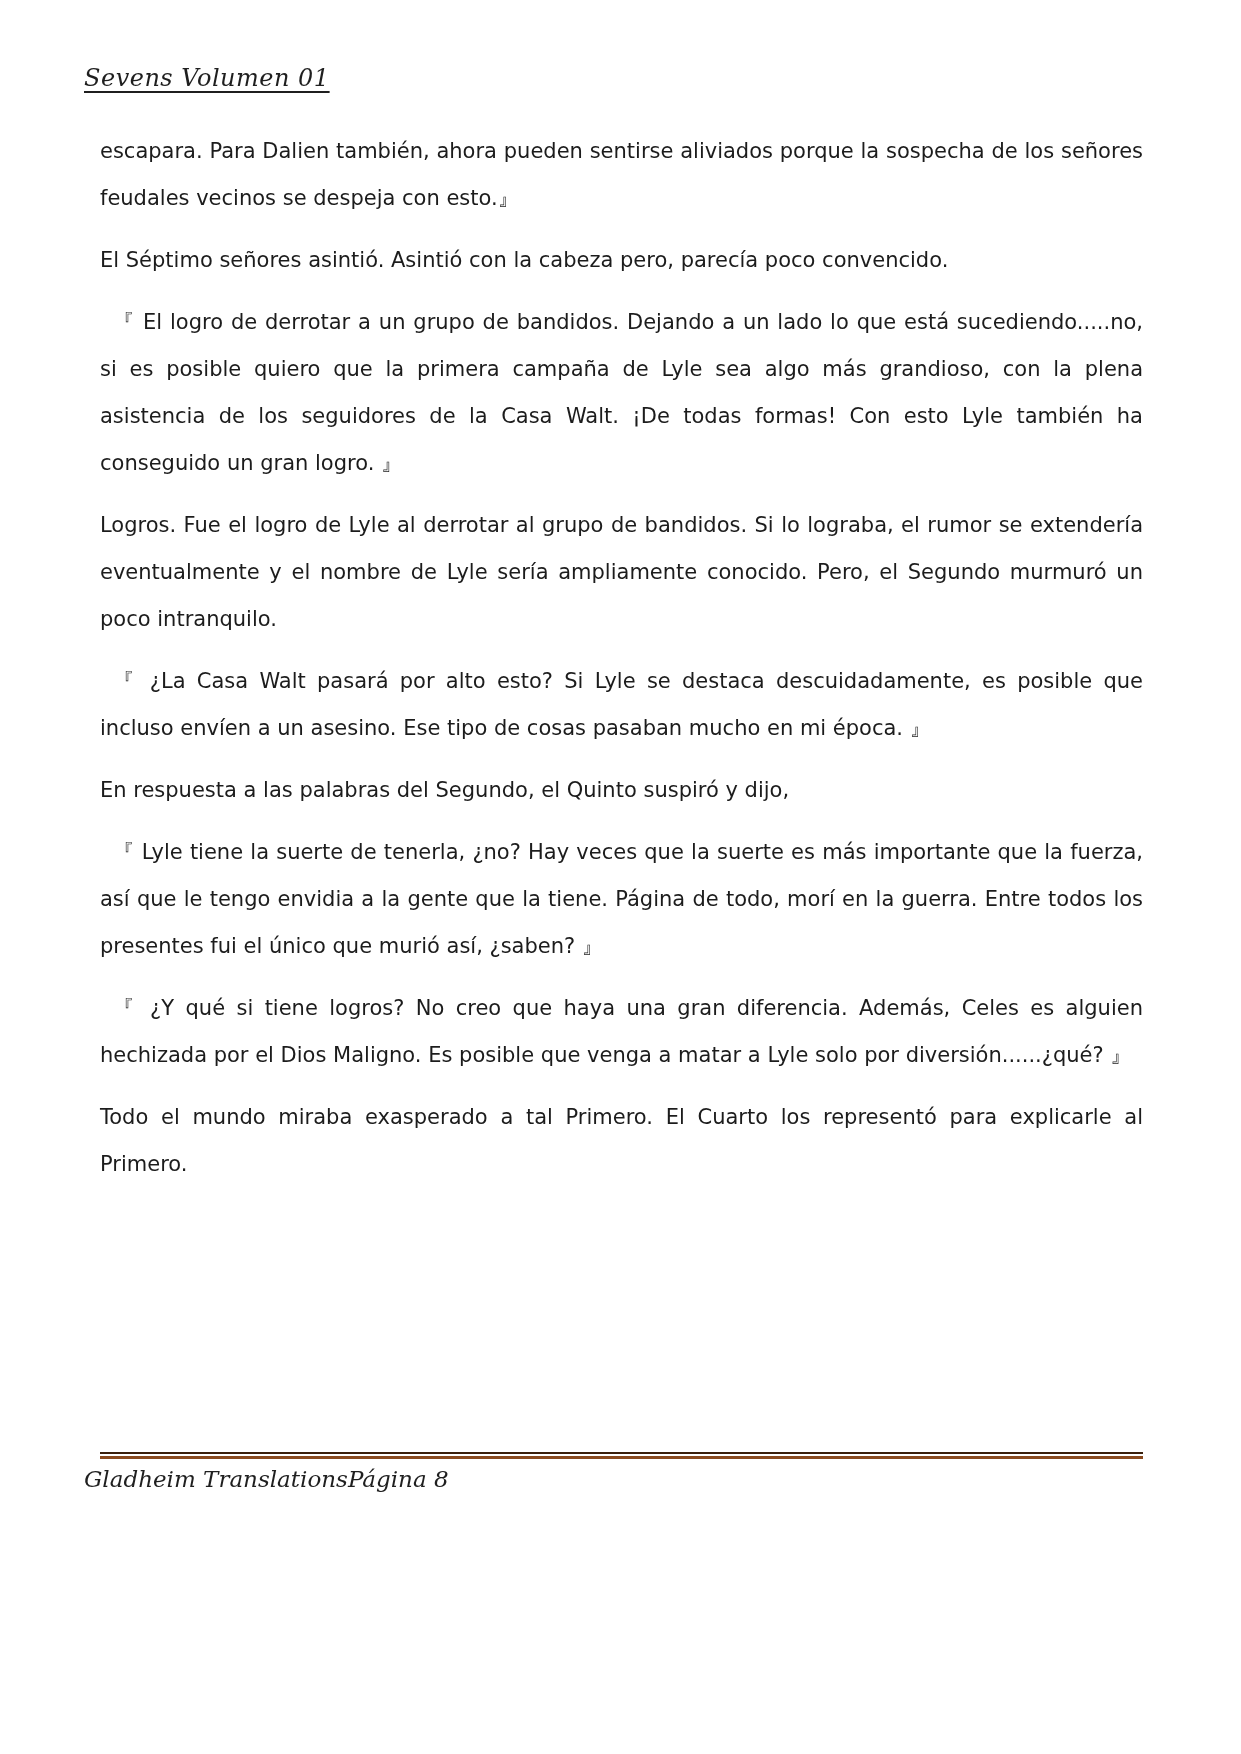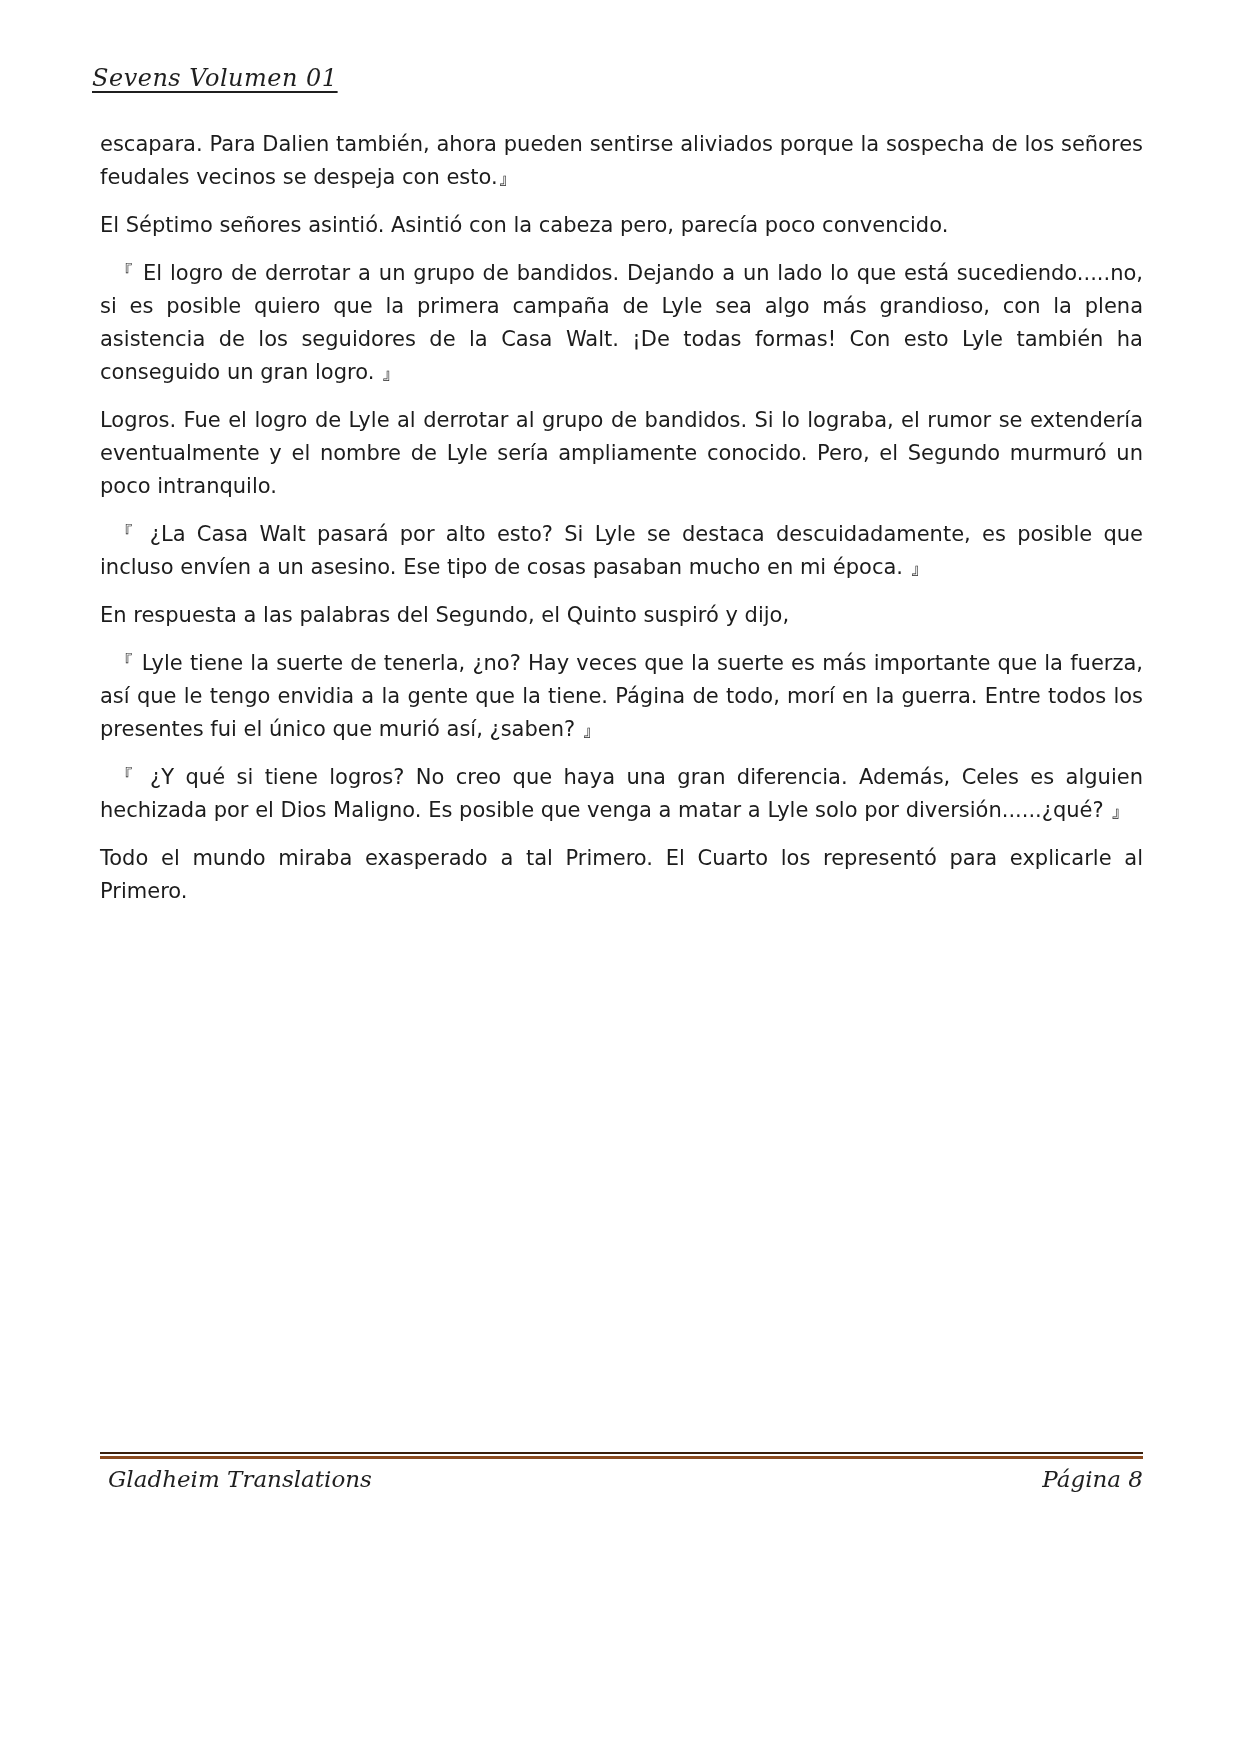--- a/index.html
+++ b/index.html
@@ -11,21 +11,21 @@
     position: relative;
     width: 1241px;
     height: 1754px;
     background: #ffffff;
     overflow: hidden;
     font-family: "DejaVu Sans", "Liberation Sans", sans-serif;
   }
   .header {
     position: absolute;
     top: 64px;
-    left: 92px;
+    left: 84px;
     right: 98px;
   }
   .header-title {
     display: inline-block;
     font-family: "DejaVu Serif", "Liberation Serif", serif;
     font-style: italic;
     font-size: 24px;
     color: #1f1f1f;
     text-decoration: underline;
     text-underline-offset: 5px;
@@ -33,50 +33,48 @@
   }
   .content {
     position: absolute;
     top: 128px;
     left: 100px;
     right: 98px;
   }
   .content p {
     margin: 0 0 15px 0;
     font-size: 21px;
-    line-height: 33px;
+    line-height: 47px;
     color: #1c1c1c;
     text-align: justify;
     text-justify: inter-word;
   }
   .content p.quote {
     text-indent: 13px;
   }
   .footer-rule {
     position: absolute;
     left: 100px;
     right: 98px;
     top: 1452px;
     height: 2px;
     border-top: 2px solid #3a1f0b;
     border-bottom: 3px solid #8a4a1f;
   }
   .footer {
     position: absolute;
-    left: 108px;
+    left: 84px;
     right: 98px;
     top: 1466px;
     display: flex;
-    justify-content: space-between;
     align-items: baseline;
     font-family: "DejaVu Serif", "Liberation Serif", serif;
     font-style: italic;
     font-size: 23px;
     color: #1f1f1f;
-    gap: 24px;
   }
 </style>
 </head>
 <body>
 
 <div class="page">
 
   <div class="header">
     <span class="header-title">Sevens Volumen 01</span>
   </div>

